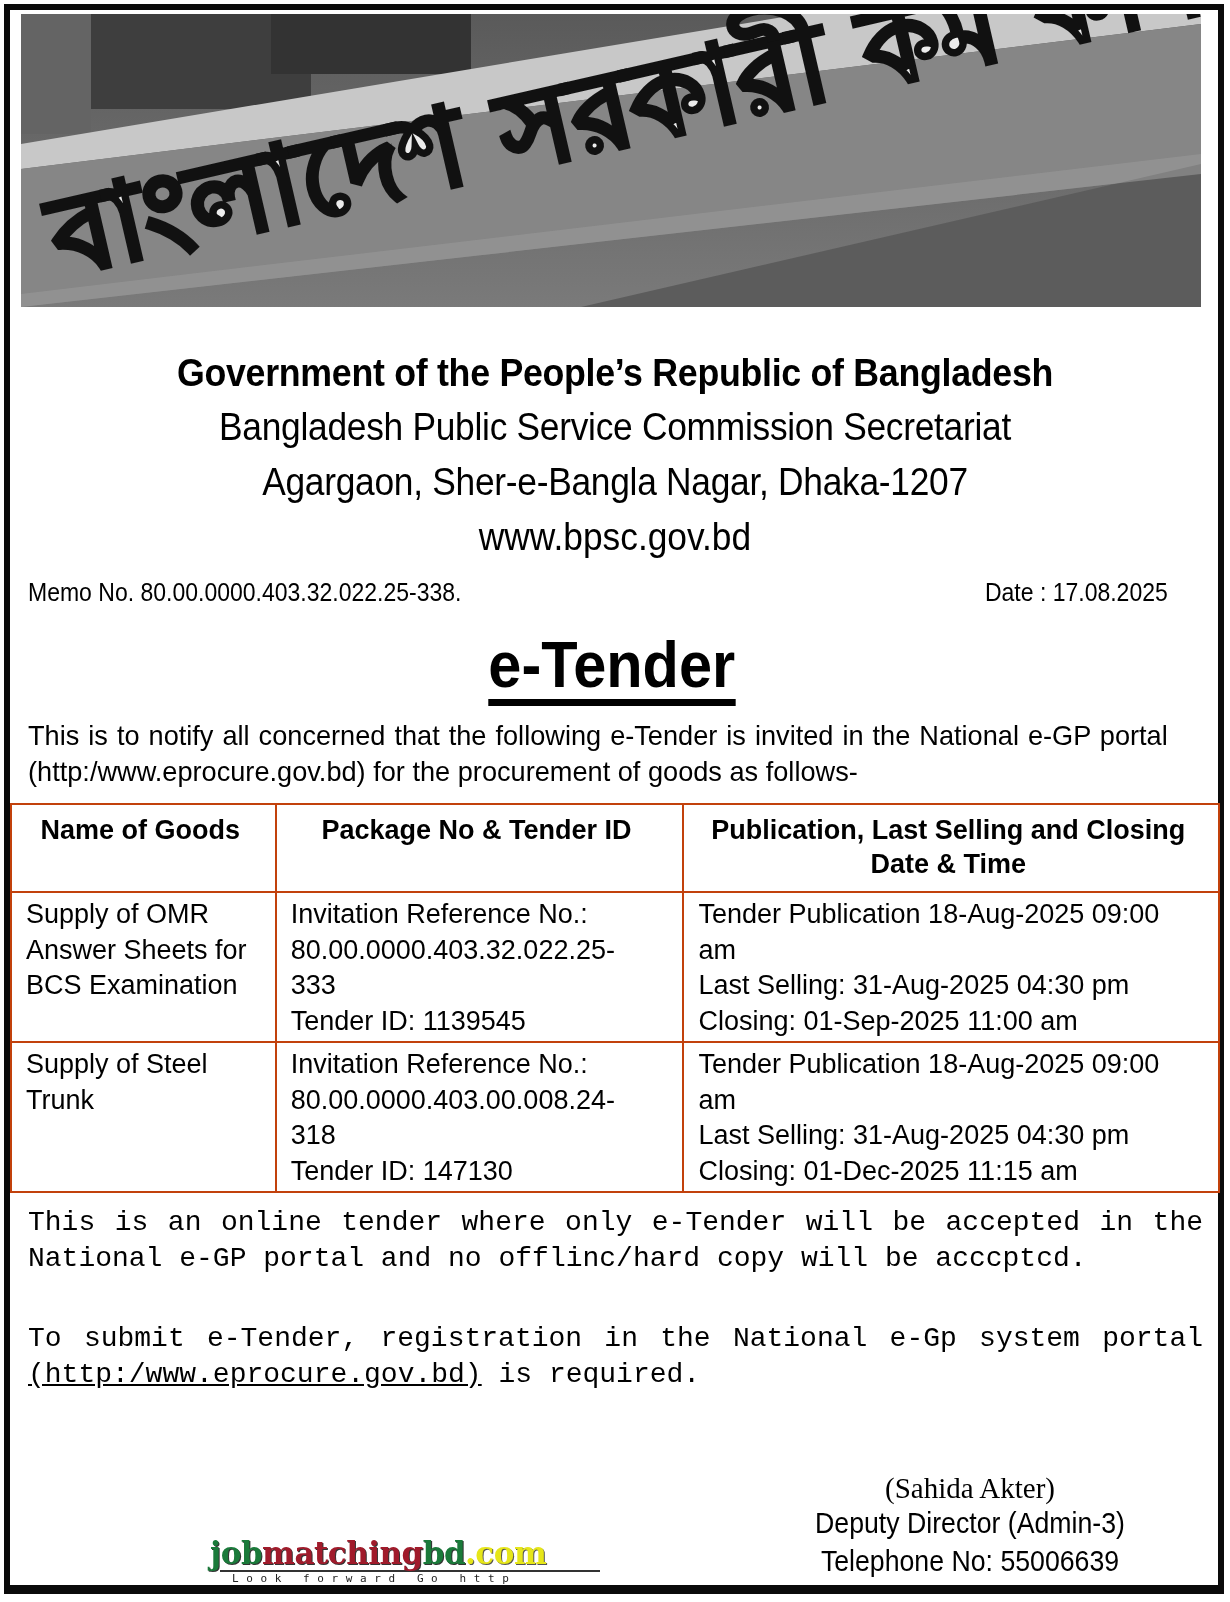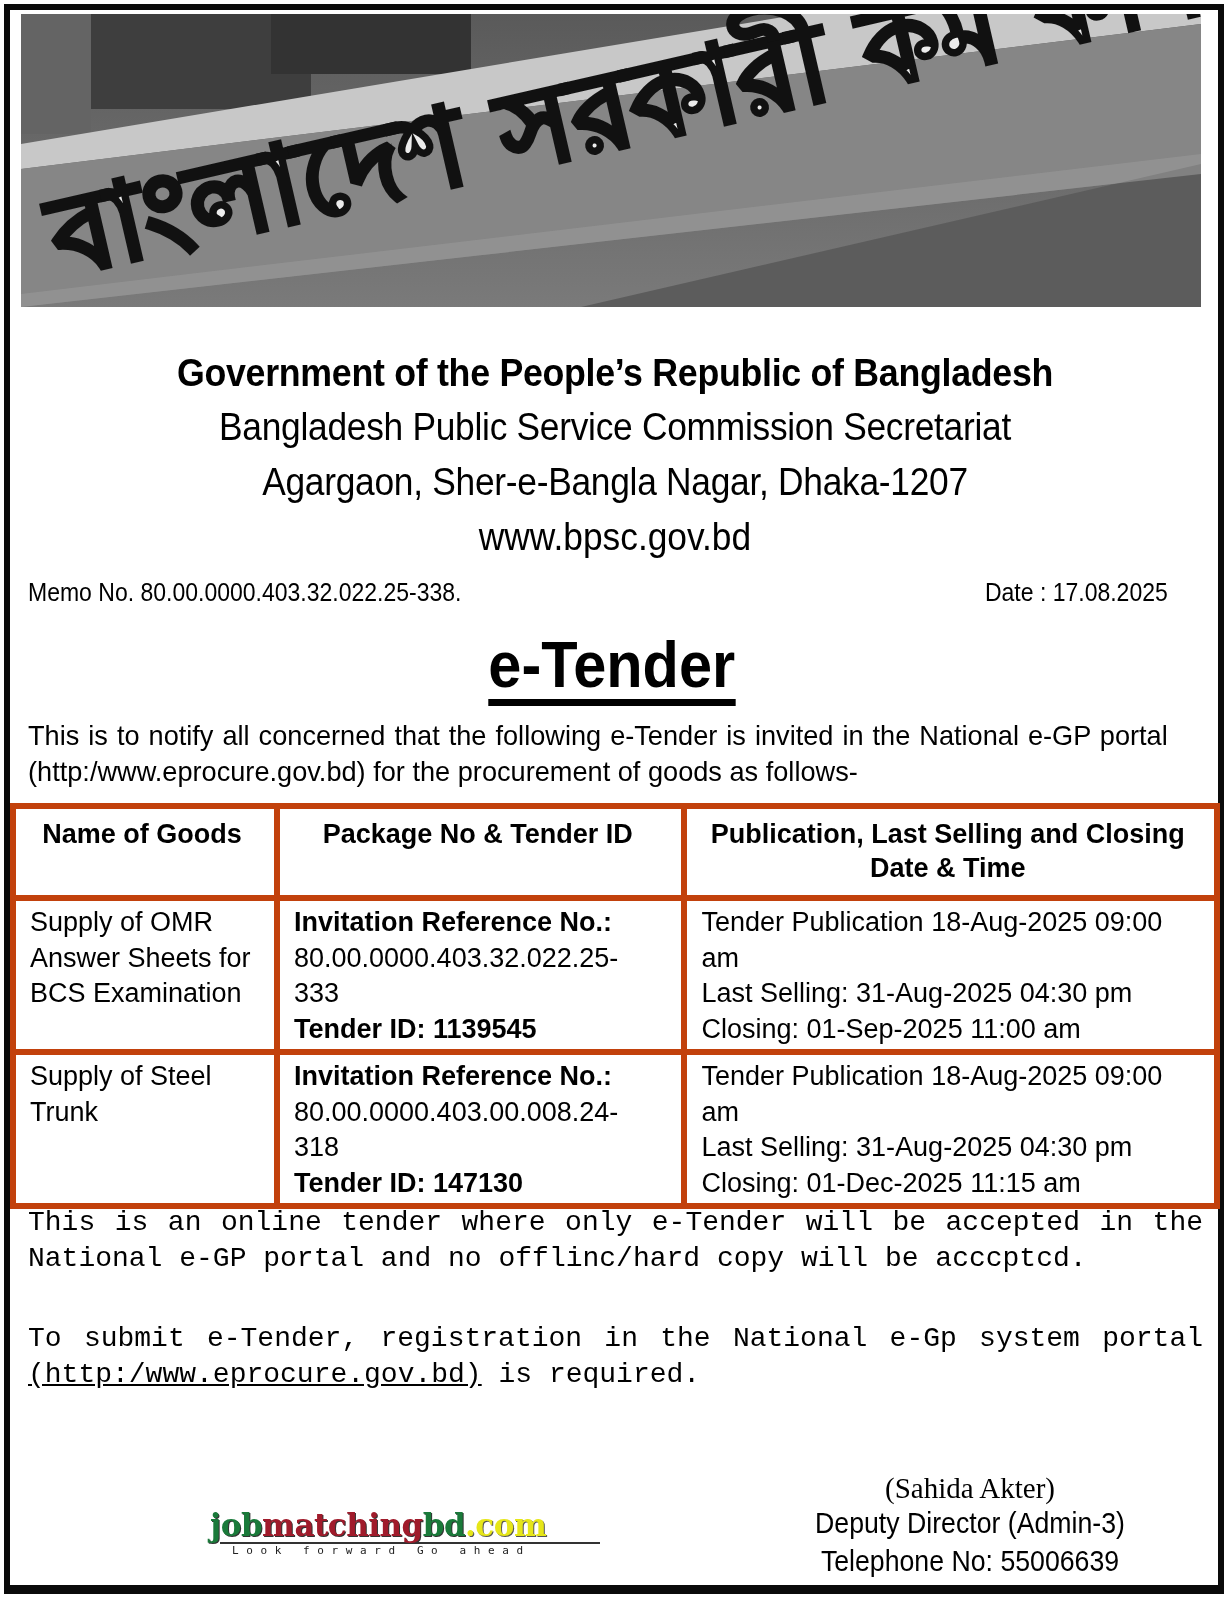--- a/index.html
+++ b/index.html
@@ -33,37 +33,37 @@
   #title span { display: inline-block; padding-bottom: 2px; border-bottom: 7px solid #000; line-height: 1.0; transform: scaleX(0.93); }
   .intro {
     position: absolute; left: 28px; top: 718px; width: 1175px; font-size: 28px; line-height: 36px;
     color: #000; text-align: justify; transform-origin: left top; transform: scaleX(0.97);
   }
   table.tender {
     position: absolute; left: 10px; top: 803px; width: 1210px; border-collapse: collapse;
     font-family: "Liberation Sans", sans-serif; color: #000;
   }
   table.tender td, table.tender th {
-    border: 6px solid #c2410c; vertical-align: top; padding: 4px 20px 2px 14px; font-size: 27px; line-height: 35.5px;
+    border: 2px solid #c2410c; vertical-align: top; padding: 4px 20px 2px 14px; font-size: 27px; line-height: 35.5px;
   }
   table.tender th { font-weight: bold; text-align: center; height: 76px; padding-top: 8px; line-height: 34px; }
   table.tender col.c1 { width: 265px; }
   table.tender col.c2 { width: 408px; }
   table.tender col.c3 { width: 537px; }
-  .b { font-weight: bold; }
+  .b { font-weight: normal; }
   .notes { position: absolute; left: 28px; top: 1205px; width: 1175px; font-size: 28px; line-height: 36px; color: #000; }
   .notes p { margin: 0 0 3px 0; text-align: justify; text-align-last: left; font-family: Liberation Mono, monospace; }
   .notes p.spread { text-align-last: left; margin-top: 44px; }
   .ul { text-decoration: underline; }
   .sig { position: absolute; left: 790px; width: 360px; text-align: center; color: #000; }
   #sig-name { top: 1472px; font-size: 29px; font-weight: normal; }
   #sig-title { top: 1507px; font-size: 29px; transform: scaleX(0.92); }
   #sig-tel { top: 1545px; font-size: 29px; transform: scaleX(0.92); }
   .logo { position: absolute; left: 210px; top: 1508px; width: 400px; }
-  .logo .word { font-family: "DejaVu Serif", serif; font-weight: bold; font-size: 31px; letter-spacing: -0.5px; line-height: 34px; white-space: nowrap; text-shadow: 1px 1px 0 #333; }
+  .logo .word { font-family: "DejaVu Serif", serif; font-weight: bold; font-size: 31px; letter-spacing: -0.5px; line-height: 34px; white-space: nowrap; text-shadow: 1px 1px 0 #333; margin-top: 28px; }
   .logo .g { color: #1a7a3a; }
   .logo .r { color: #a01b2b; }
   .logo .y { color: #e6e619; text-shadow: 1px 1px 0 #555; }
   .logo .rule { height: 2px; background: #333; margin: 0 10px 0 10px; }
   .logo .tag { font-family: "DejaVu Sans Mono", monospace; font-size: 11px; letter-spacing: 7.6px; color: #222; padding-left: 22px; white-space: nowrap; }
 </style>
 </head>
 <body>
 
 <div class="frame"></div>
@@ -146,18 +146,18 @@
 </table>
 
 <div class="notes serif">
   <p>This is an online tender where only e-Tender will be accepted in the National e-GP portal and no offlinc/hard copy will be acccptcd.</p>
   <p class="spread"><span>To submit e-Tender, registration in the National e-Gp system portal </span><span class="ul">(http:/www.eprocure.gov.bd)</span><span> is required.</span></p>
 </div>
 
 <div class="logo">
   <div class="word"><span class="g">job</span><span class="r">matching</span><span class="g">bd</span><span class="y">.com</span></div>
   <div class="rule"></div>
-  <div class="tag">Look forward Go ahead</div>
+  <div class="tag">Look forward Go http</div>
 </div>
 
 <div id="sig-name" class="sig serif">(Sahida Akter)</div>
 <div id="sig-title" class="sig sans">Deputy Director (Admin-3)</div>
 <div id="sig-tel" class="sig sans">Telephone No: 55006639</div>
 
 </body></html>

